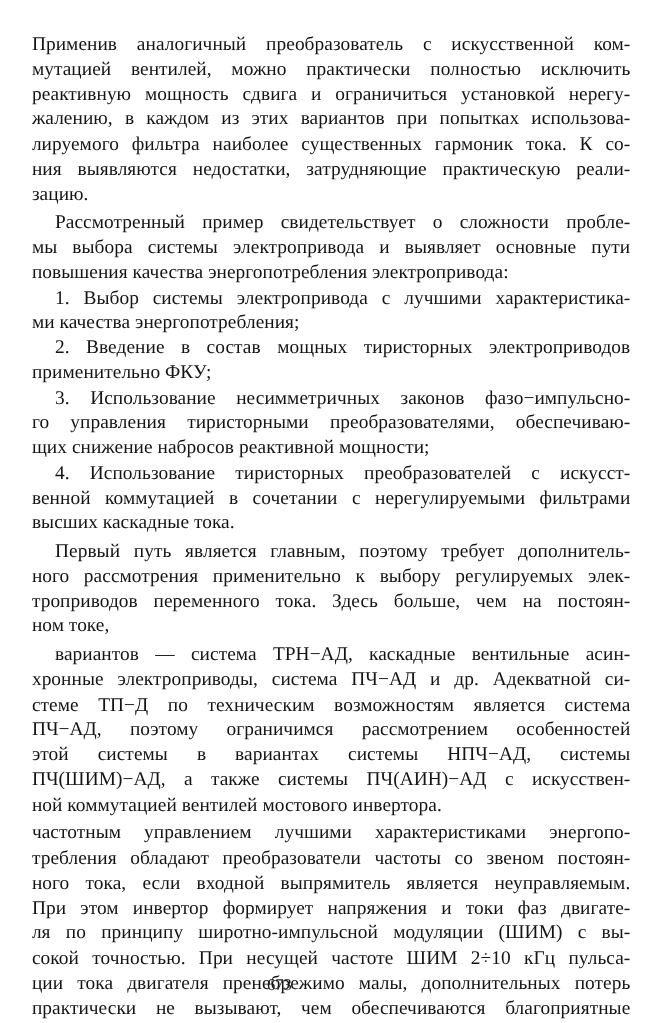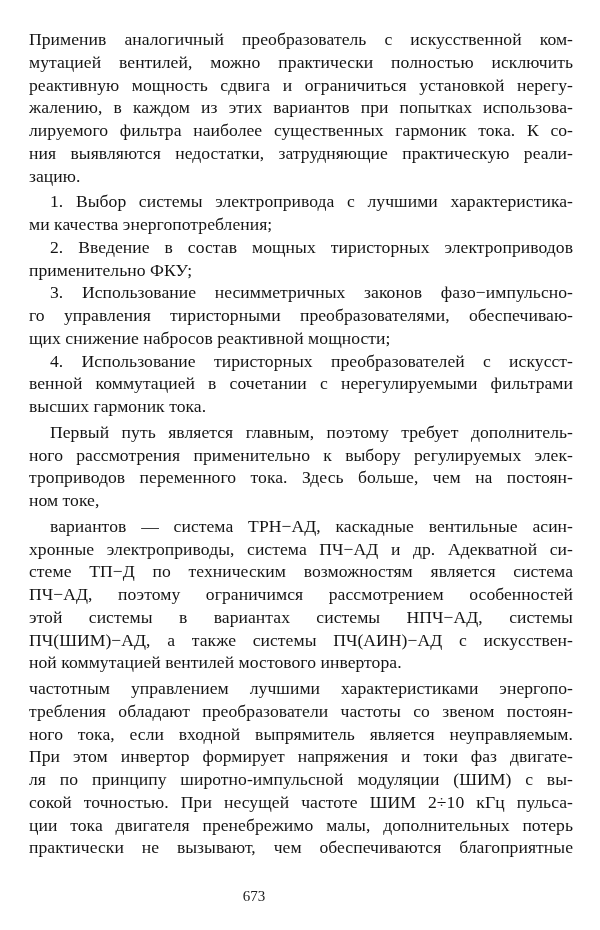--- a/index.html
+++ b/index.html
@@ -46,41 +46,46 @@
     <span class="line">Применив аналогичный преобразователь с искусственной ком-</span>
     <span class="line">мутацией вентилей, можно практически полностью исключить</span>
     <span class="line">реактивную мощность сдвига и ограничиться установкой нерегу-</span>
     <span class="line">жалению, в каждом из этих вариантов при попытках использова-</span>
     <span class="line">лируемого фильтра наиболее существенных гармоник тока. К со-</span>
     <span class="line">ния выявляются недостатки, затрудняющие практическую реали-</span>
     <span class="line last">зацию.</span>
   </div>
   <div class="para-gap"></div>
 
+  <div>
+    <span class="line indent">Рассмотренный пример свидетельствует о сложности пробле-</span>
+    <span class="line">мы выбора системы электропривода и выявляет основные пути</span>
+    <span class="line last">повышения качества энергопотребления электропривода:</span>
+  </div>
 
   <div>
     <span class="line indent">1. Выбор системы электропривода с лучшими характеристика-</span>
     <span class="line last">ми качества энергопотребления;</span>
   </div>
 
   <div>
     <span class="line indent">2. Введение в состав мощных тиристорных электроприводов</span>
     <span class="line last">применительно ФКУ;</span>
   </div>
 
   <div>
     <span class="line indent">3. Использование несимметричных законов фазо−импульсно-</span>
     <span class="line">го управления тиристорными преобразователями, обеспечиваю-</span>
     <span class="line last">щих снижение набросов реактивной мощности;</span>
   </div>
 
   <div>
     <span class="line indent">4. Использование тиристорных преобразователей с искусст-</span>
     <span class="line">венной коммутацией в сочетании с нерегулируемыми фильтрами</span>
-    <span class="line last">высших гармоник тока.</span>
+    <span class="line last">высших каскадные тока.</span>
   </div>
   <div class="para-gap"></div>
 
   <div>
     <span class="line indent">Первый путь является главным, поэтому требует дополнитель-</span>
     <span class="line">ного рассмотрения применительно к выбору регулируемых элек-</span>
     <span class="line">троприводов переменного тока. Здесь больше, чем на постоян-</span>
     <span class="line last">ном токе,</span>
   </div>
   <div class="para-gap"></div>

